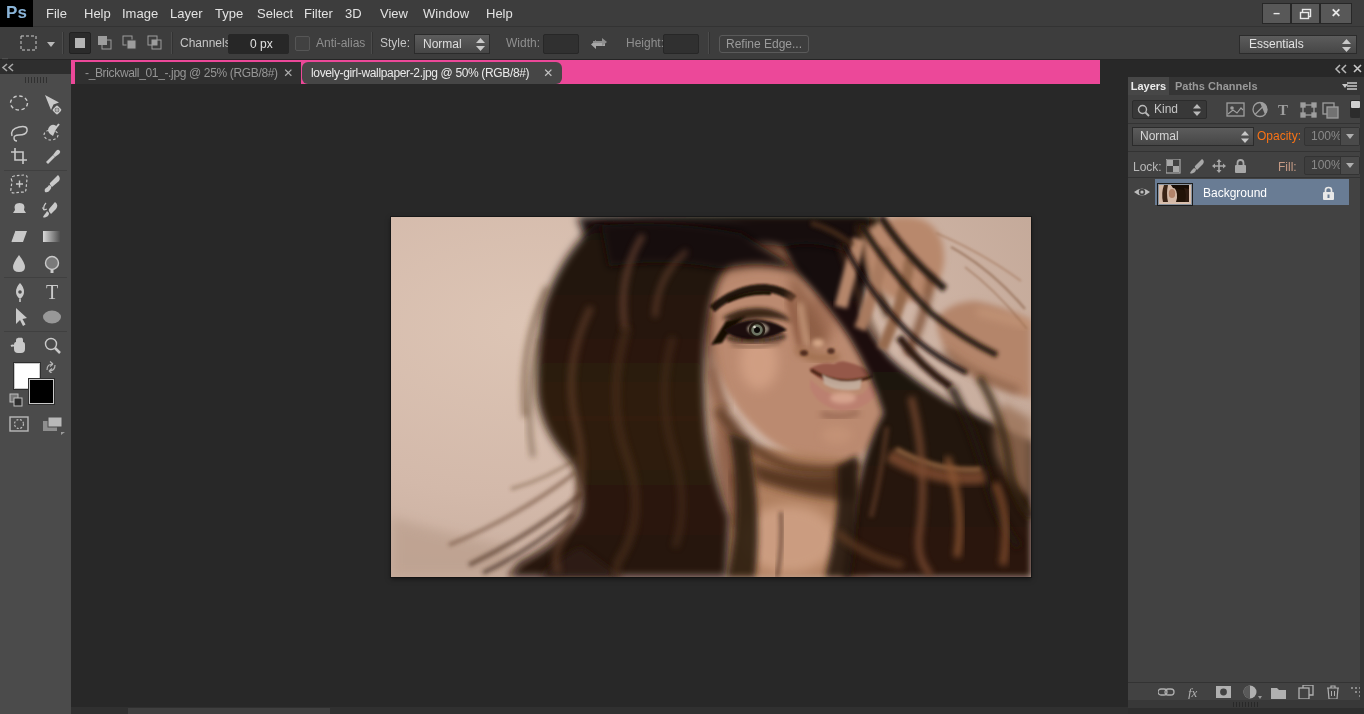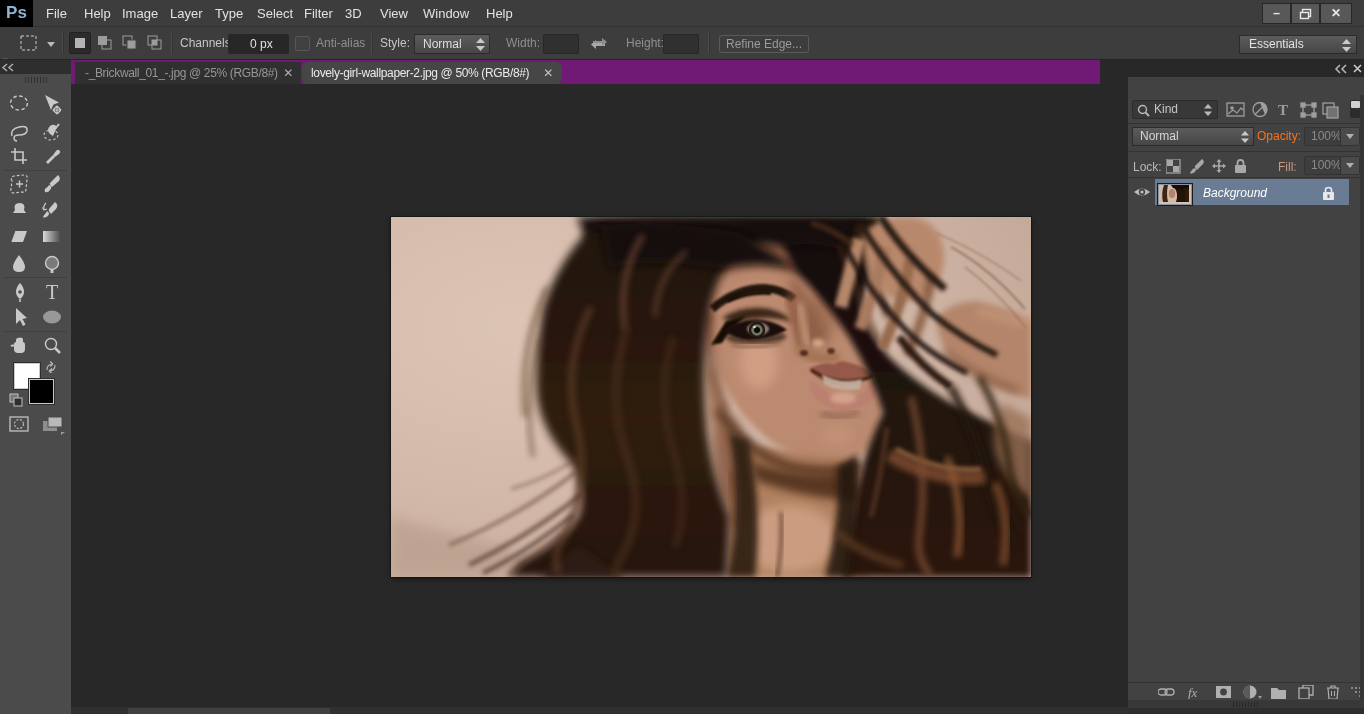--- a/index.html
+++ b/index.html
@@ -16,21 +16,21 @@
   .winbtn{top:3px;width:29px;height:21px;background:#585858;border:1px solid #272727;
           color:#e8e8e8;text-align:center;line-height:19px;font-size:12px;font-weight:bold;box-sizing:border-box;}
   
   #optbar{left:0;top:27px;width:1364px;height:33px;background:#3d3d3d;border-bottom:1px solid #252525;box-sizing:border-box;}
   .olabel{top:0;height:32px;line-height:32px;font-size:12px;color:#c6c6c6;}
   .dim{color:#8f8f8f;}
   .osep{top:5px;width:1px;height:22px;background:#4c4c4c;border-right:1px solid #323232;}
   .obox{box-sizing:border-box;background:#303030;border:1px solid #272727;border-radius:2px;}
   .grad{background:linear-gradient(#5c5c5c,#464646);border:1px solid #2b2b2b;border-radius:0;box-sizing:border-box;}
   
-  #tabstrip{left:0;top:60px;width:1100px;height:24px;background:#701a75;}
+  #tabstrip{left:0;top:60px;width:1100px;height:24px;background:#ec4899;}
   .tab{top:2px;height:22px;font-size:12px;line-height:22px;letter-spacing:-.35px;}
   
   #toolbar{left:0;top:60px;width:71px;height:654px;background:#4b4b4b;}
   #toolhead{left:0;top:0;width:71px;height:14px;background:#2e2e2e;color:#b4b4b4;}
   
   #canvas{left:71px;top:84px;width:1057px;height:630px;background:#282828;}
   
   #dock{left:1128px;top:60px;width:236px;height:654px;background:#424242;}
 </style>
 </head>
@@ -380,24 +380,33 @@
 
   <div class="abs" style="left:0;top:0;width:236px;height:17px;background:#282828;">
     <svg class="abs" style="left:206px;top:4px;" width="14" height="10">
         <path d="M6 1 l-4 4 4 4 M12 1 l-4 4 4 4" stroke="#b9b9b9" stroke-width="1.5" fill="none"></path>
       </svg>
     <svg class="abs" style="left:224px;top:3px;" width="11" height="11">
         <path d="M2 2 l7 7 M9 2 l-7 7" stroke="#c9c9c9" stroke-width="1.6"></path>
       </svg>
   </div>
 
+  <div class="abs" style="left:0;top:17px;width:236px;height:18px;background:#353535;">
+    <div class="abs" style="left:0;top:0;width:41px;height:18px;background:#474747;color:#ececec;font-size:11px;font-weight:bold;text-align:center;line-height:18px;">Layers</div>
+    <div class="abs" style="left:47px;top:0;color:#999999;font-size:11px;font-weight:bold;line-height:18px;">Paths</div>
+    <div class="abs" style="left:80px;top:0;color:#999999;font-size:11px;font-weight:bold;line-height:18px;">Channels</div>
+    <svg class="abs" style="left:212px;top:5px;" width="18" height="10">
+        <path d="M0 2 l4 3 -4 3 z" fill="#c9c9c9" transform="rotate(90 4 5) translate(1 -1)"></path>
+        <path d="M7 1 h10 M7 4 h10 M7 7 h10" stroke="#c9c9c9" stroke-width="1.5"></path>
+      </svg>
+  </div>
 
   <div class="abs" style="left:0;top:35px;width:232px;height:647px;background:#424242;"></div>
 
-  <div class="abs" style="left:4px;top:40px;width:86px;height:19px;background:#383838;border:1px solid #2c2c2c;border-radius:2px;box-sizing:border-box;">
+  <div class="abs" style="left:4px;top:40px;width:75px;height:19px;background:#383838;border:1px solid #2c2c2c;border-radius:2px;box-sizing:border-box;">
     <svg class="abs" style="left:4px;top:3px;" width="13" height="13">
         <circle cx="5.5" cy="5.5" r="4" stroke="#b9b9b9" fill="none" stroke-width="1.4"></circle>
         <path d="M8.5 8.5 L12 12" stroke="#b9b9b9" stroke-width="1.8"></path>
       </svg>
     <span style="position:absolute;left:21px;top:0;line-height:17px;font-size:12px;color:#c6c6c6;">Kind</span>
     <svg class="abs" style="right:5px;top:3px;" width="8" height="12">
         <path d="M4 0 L8 4.5 H0 Z" fill="#b9b9b9"></path>
         <path d="M4 12 L8 7.5 H0 Z" fill="#b9b9b9"></path>
       </svg>
   </div>
@@ -476,21 +485,21 @@
   <div class="abs" style="left:30px;top:124px;width:32px;height:19px;background:#d8bfae;outline:1px solid #1c1c1c;border:1px solid #8a949f;">
     <svg width="30" height="17">
       <rect width="30" height="17" fill="#d4b9a7"></rect>
       <path d="M5 0 Q2 8 4 17 L9 17 Q7 8 9 0 Z" fill="#3a2416"></path>
       <path d="M12 0 L30 0 L30 17 L17 17 Q20 9 15 2 Z" fill="#221307"></path>
       <path d="M12 0 L30 0 L30 6 L14 3 Z" fill="#170c05"></path>
       <ellipse cx="13" cy="8.5" rx="3.2" ry="4.6" fill="#b3846a"></ellipse>
       <path d="M25 3 Q28 9 26 17 L30 17 L30 4 Z" fill="#2e1b10"></path>
     </svg>
   </div>
-  <div class="abs" style="left:75px;top:124px;height:19px;line-height:19px;font-style:italic;font-size:12px;color:#ffffff;">Background</div>
+  <div class="abs" style="left:75px;top:124px;height:19px;line-height:19px;font-size:12px;color:#ffffff;">Background</div>
   <svg class="abs" style="left:194px;top:126px;" width="13" height="15">
       <rect x="1" y="6" width="11" height="8" rx="1" fill="#e8e8e8"></rect>
       <path d="M3.5 6 V4 Q3.5 1.5 6.5 1.5 Q9.5 1.5 9.5 4 V6" fill="none" stroke="#e8e8e8" stroke-width="1.7"></path>
       <rect x="5.5" y="8.5" width="2" height="3.5" fill="#697c94"></rect>
     </svg>
 
   <div class="abs" style="left:0;top:622px;width:232px;height:1px;background:#333333;"></div>
   <div class="abs" style="left:0;top:623px;width:232px;height:17px;background:#424242;"></div>
   <svg class="abs" style="left:30px;top:625px;" width="186" height="14">
     <g stroke="#b0b0b0" fill="none" stroke-width="1.3">

